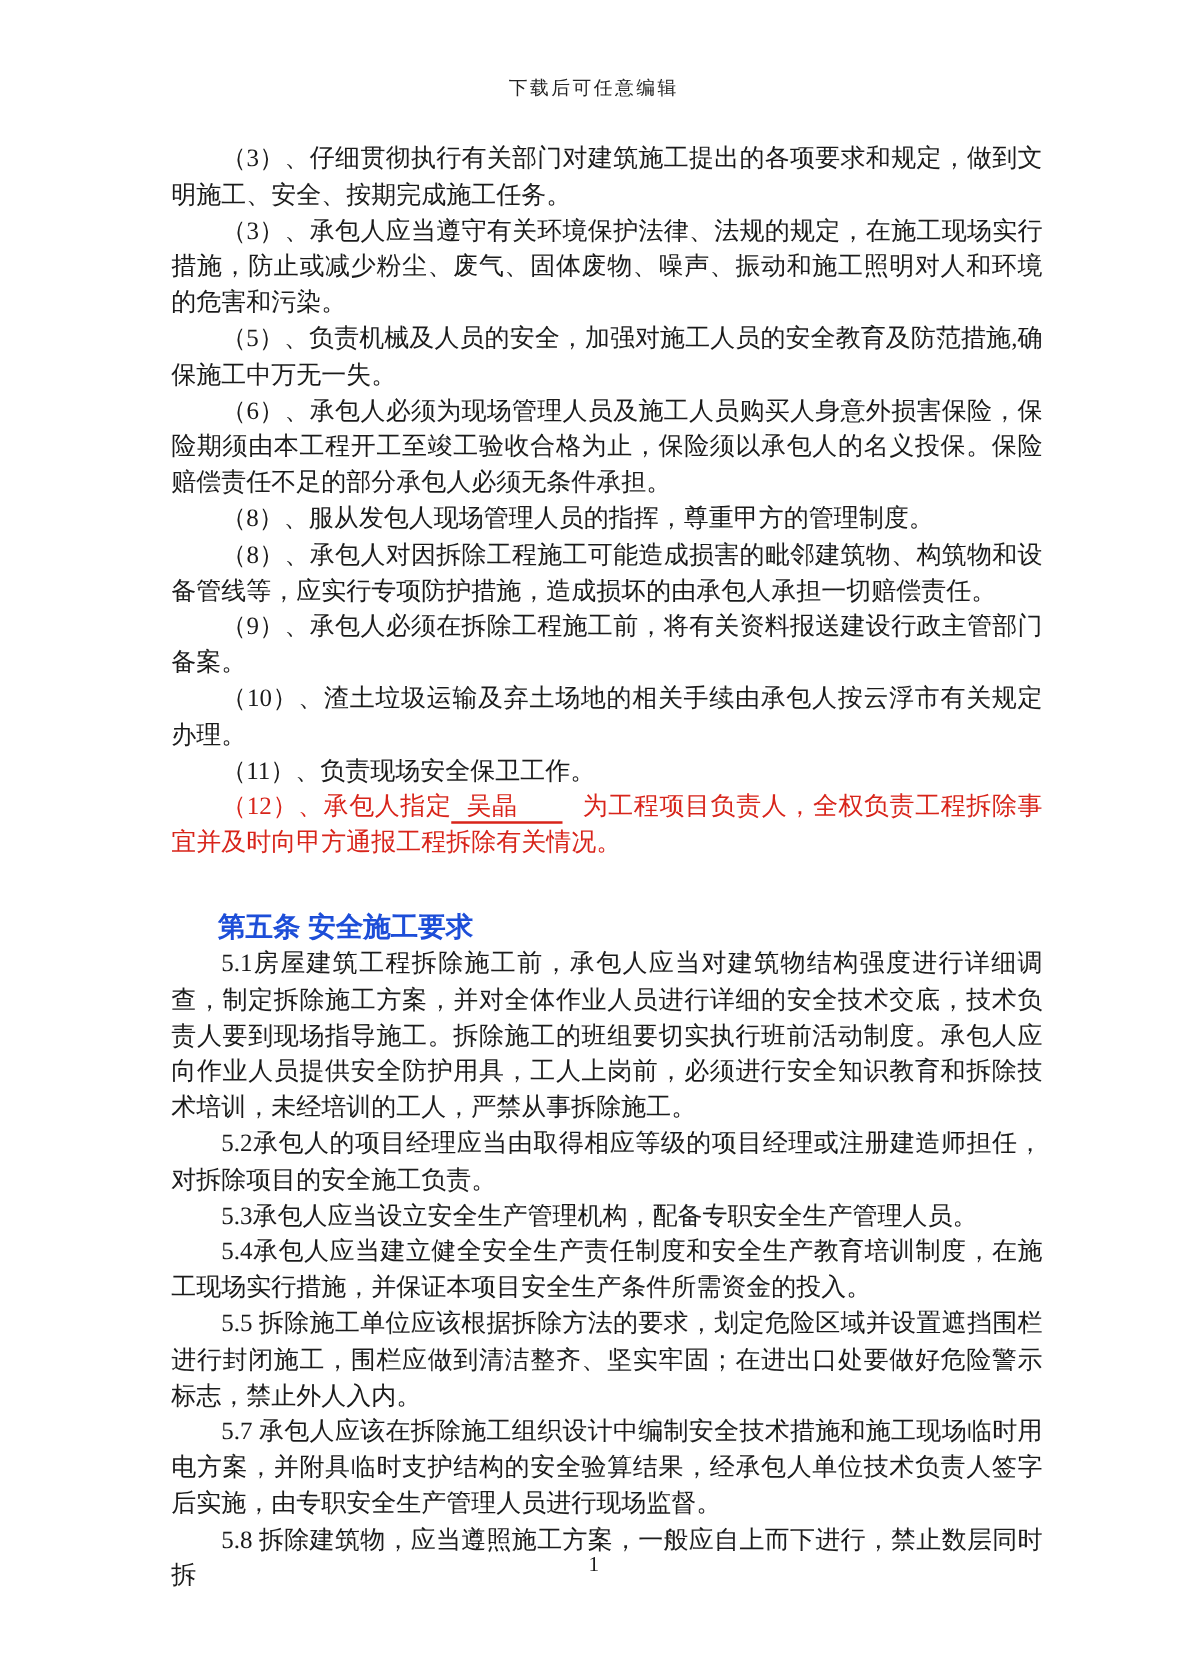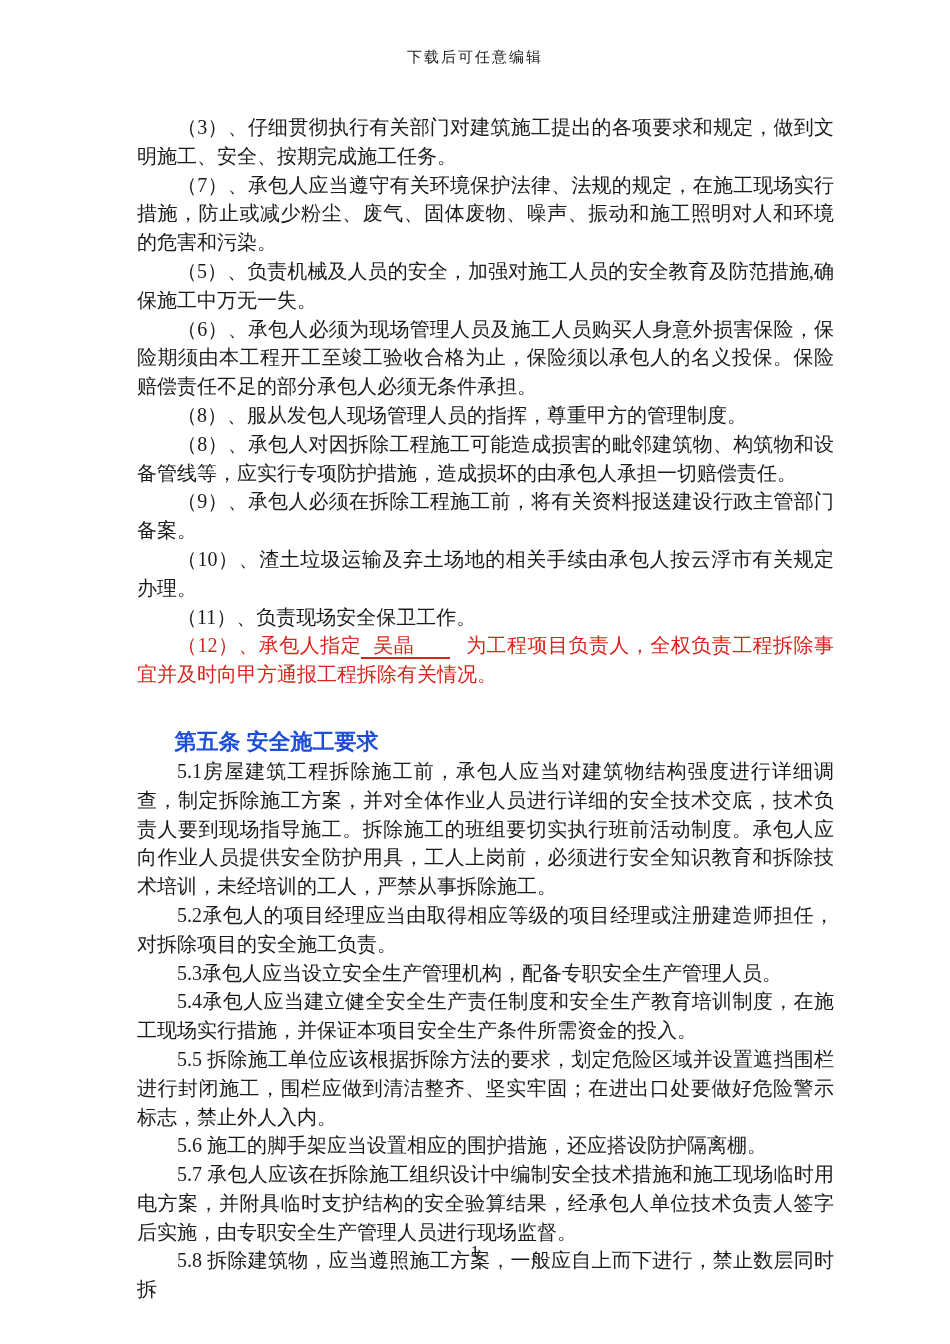--- a/index.html
+++ b/index.html
@@ -11,21 +11,21 @@
     position: relative;
     width: 950px;
     height: 1344px;
     background: #ffffff;
     overflow: hidden;
     font-family: "Liberation Serif", "DejaVu Serif", serif;
     color: #1b1b1b;
   }
   .watermark {
     position: absolute;
-    top: 48px;
+    top: 61px;
     left: 0;
     width: 100%;
     text-align: center;
     font-size: 15px;
     letter-spacing: 2px;
     color: #222222;
   }
   .content {
     position: absolute;
     top: 113px;
@@ -68,38 +68,37 @@
 </style>
 </head>
 <body>
 
 <div class="page">
 
   <div class="watermark">下载后可任意编辑</div>
 
   <div class="content">
     <p class="para">（3）、仔细贯彻执行有关部门对建筑施工提出的各项要求和规定，做到文明施工、安全、按期完成施工任务。</p>
-    <p class="para">（7）、承包人应当遵守有关环境保护法律、法规的规定，在施工现场实行措施，防止或减少粉尘、废气、固体废物、噪声、振动和施工照明对人和环境的危害和污染。</p>
+    <p class="para">（3）、承包人应当遵守有关环境保护法律、法规的规定，在施工现场实行措施，防止或减少粉尘、废气、固体废物、噪声、振动和施工照明对人和环境的危害和污染。</p>
     <p class="para">（5）、负责机械及人员的安全，加强对施工人员的安全教育及防范措施,确保施工中万无一失。</p>
     <p class="para">（6）、承包人必须为现场管理人员及施工人员购买人身意外损害保险，保险期须由本工程开工至竣工验收合格为止，保险须以承包人的名义投保。保险赔偿责任不足的部分承包人必须无条件承担。</p>
     <p class="para">（8）、服从发包人现场管理人员的指挥，尊重甲方的管理制度。</p>
     <p class="para">（8）、承包人对因拆除工程施工可能造成损害的毗邻建筑物、构筑物和设备管线等，应实行专项防护措施，造成损坏的由承包人承担一切赔偿责任。</p>
     <p class="para">（9）、承包人必须在拆除工程施工前，将有关资料报送建设行政主管部门备案。</p>
     <p class="para">（10）、渣土垃圾运输及弃土场地的相关手续由承包人按云浮市有关规定办理。</p>
     <p class="para">（11）、负责现场安全保卫工作。</p>
 
     <p class="para red"><span>（12）、承包人指定</span><span class="blank"><span>吴晶</span></span><span>为工程项目负责人，全权负责工程拆除事宜并及时向甲方通报工程拆除有关情况。</span></p>
 
     <h2 class="heading">第五条 安全施工要求</h2>
 
     <p class="para">5.1房屋建筑工程拆除施工前，承包人应当对建筑物结构强度进行详细调查，制定拆除施工方案，并对全体作业人员进行详细的安全技术交底，技术负责人要到现场指导施工。拆除施工的班组要切实执行班前活动制度。承包人应向作业人员提供安全防护用具，工人上岗前，必须进行安全知识教育和拆除技术培训，未经培训的工人，严禁从事拆除施工。</p>
     <p class="para">5.2承包人的项目经理应当由取得相应等级的项目经理或注册建造师担任，对拆除项目的安全施工负责。</p>
     <p class="para">5.3承包人应当设立安全生产管理机构，配备专职安全生产管理人员。</p>
     <p class="para">5.4承包人应当建立健全安全生产责任制度和安全生产教育培训制度，在施工现场实行措施，并保证本项目安全生产条件所需资金的投入。</p>
     <p class="para">5.5 拆除施工单位应该根据拆除方法的要求，划定危险区域并设置遮挡围栏进行封闭施工，围栏应做到清洁整齐、坚实牢固；在进出口处要做好危险警示标志，禁止外人入内。</p>
-    <p class="para">5.6 施工的脚手架应当设置相应的围护措施，还应搭设防护隔离棚。</p>
     <p class="para">5.7 承包人应该在拆除施工组织设计中编制安全技术措施和施工现场临时用电方案，并附具临时支护结构的安全验算结果，经承包人单位技术负责人签字后实施，由专职安全生产管理人员进行现场监督。</p>
     <p class="para">5.8 拆除建筑物，应当遵照施工方案，一般应自上而下进行，禁止数层同时拆</p>
   </div>
 
   <div class="pagenum">1</div>
 
 </div>
 
 </body></html>

